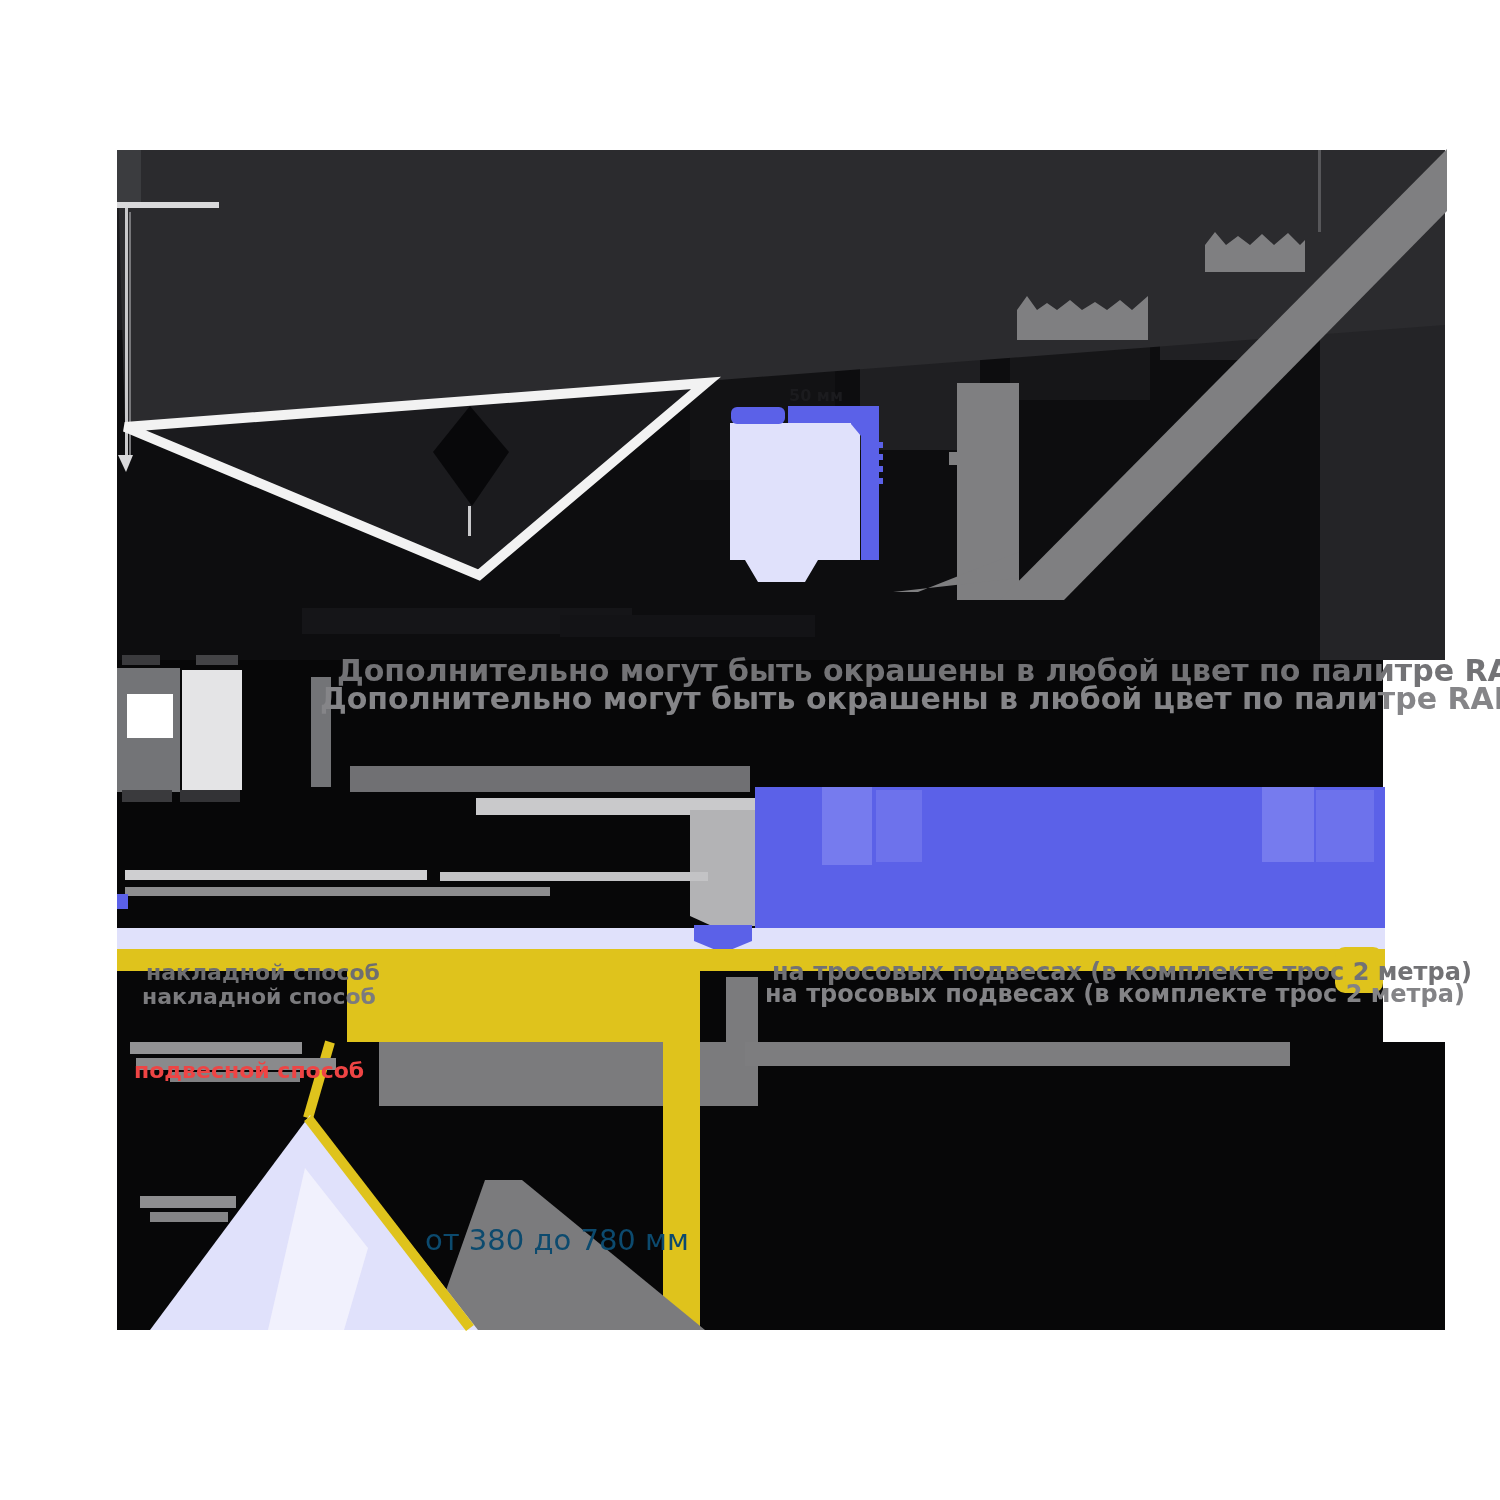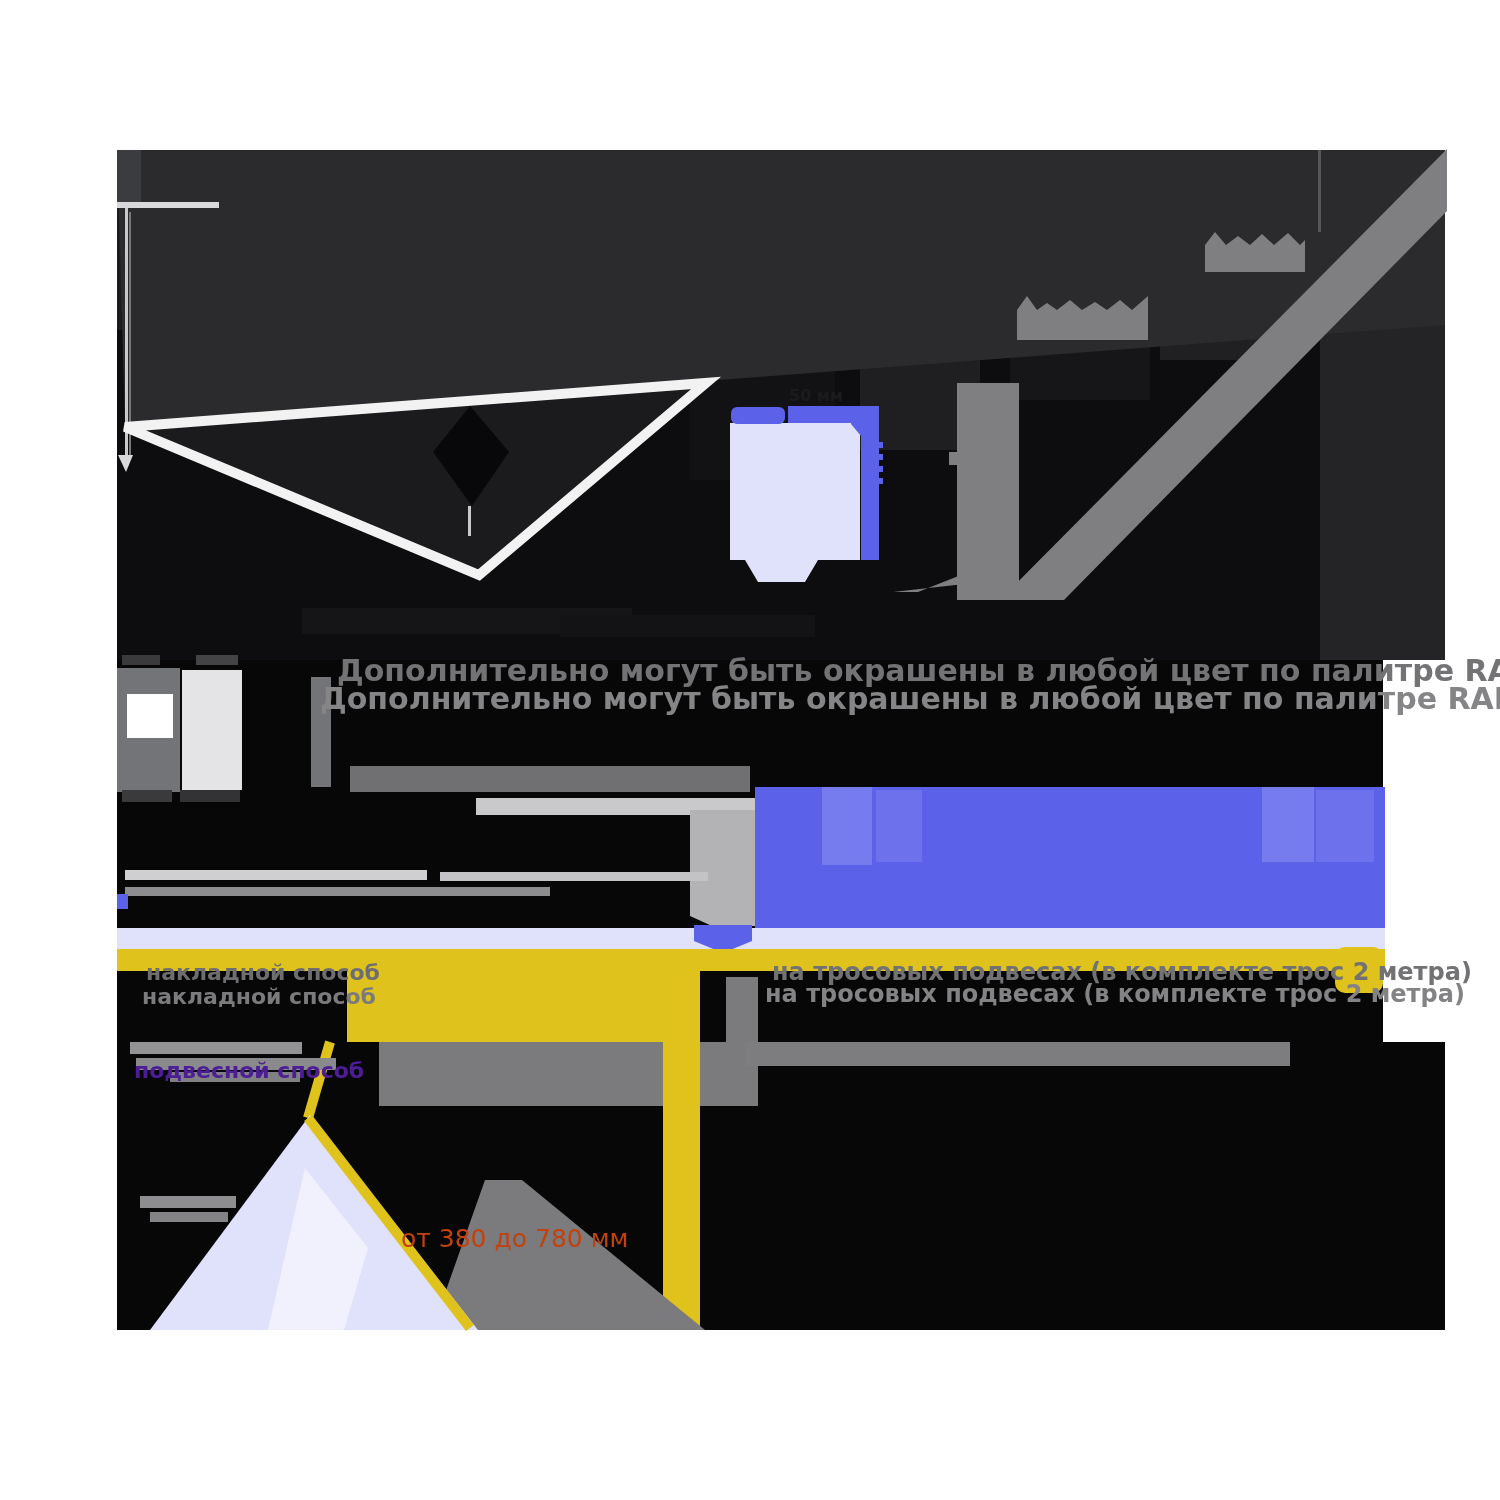--- a/index.html
+++ b/index.html
@@ -134,19 +134,19 @@
   </svg>
 
   <div class="txt b" style="left:789px;top:388px;font-size:16px;color:#1b1b1e;">50 мм</div>
 
   <div class="txt b" style="left:337px;top:656px;font-size:30px;color:#737376;">Дополнительно могут быть окрашены в любой цвет по палитре RAL</div>
   <div class="txt b" style="left:320px;top:684px;font-size:30px;color:#858588;">Дополнительно могут быть окрашены в любой цвет по палитре RAL</div>
 
   <div class="txt b" style="left:146px;top:962px;font-size:22px;color:#6e6e71;">накладной способ</div>
   <div class="txt b" style="left:142px;top:986px;font-size:22px;color:#7b7b7e;">накладной способ</div>
 
-  <div class="txt b" style="left:134px;top:1060px;font-size:22px;color:#4c1d95;">подвесной способ</div>
+  <div class="txt b" style="left:134px;top:1060px;font-size:22px;color:#ef4444;">подвесной способ</div>
 
   <div class="txt b" style="left:772px;top:960px;font-size:24px;color:#727275;">на тросовых подвесах (в комплекте трос 2 метра)</div>
   <div class="txt b" style="left:765px;top:982px;font-size:24px;color:#838386;">на тросовых подвесах (в комплекте трос 2 метра)</div>
 
-  <div class="txt" style="left:401px;top:1226px;font-size:25px;color:#c2410c;">от 380 до 780 мм</div>
+  <div class="txt" style="left:425px;top:1226px;font-size:29px;color:#0c4a6e;">от 380 до 780 мм</div>
 </div>
 
 </body></html>

